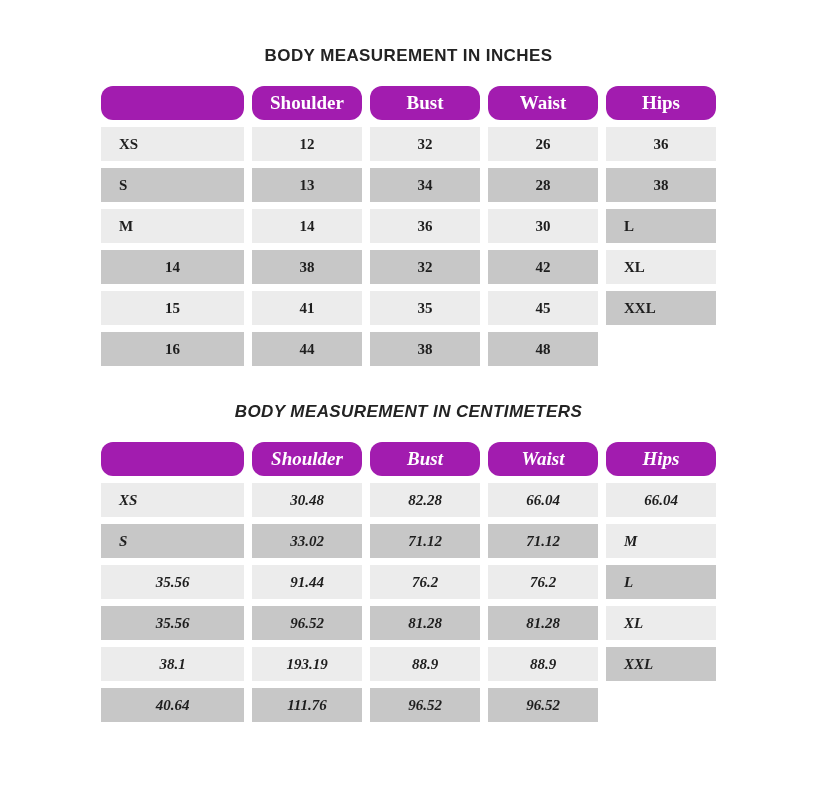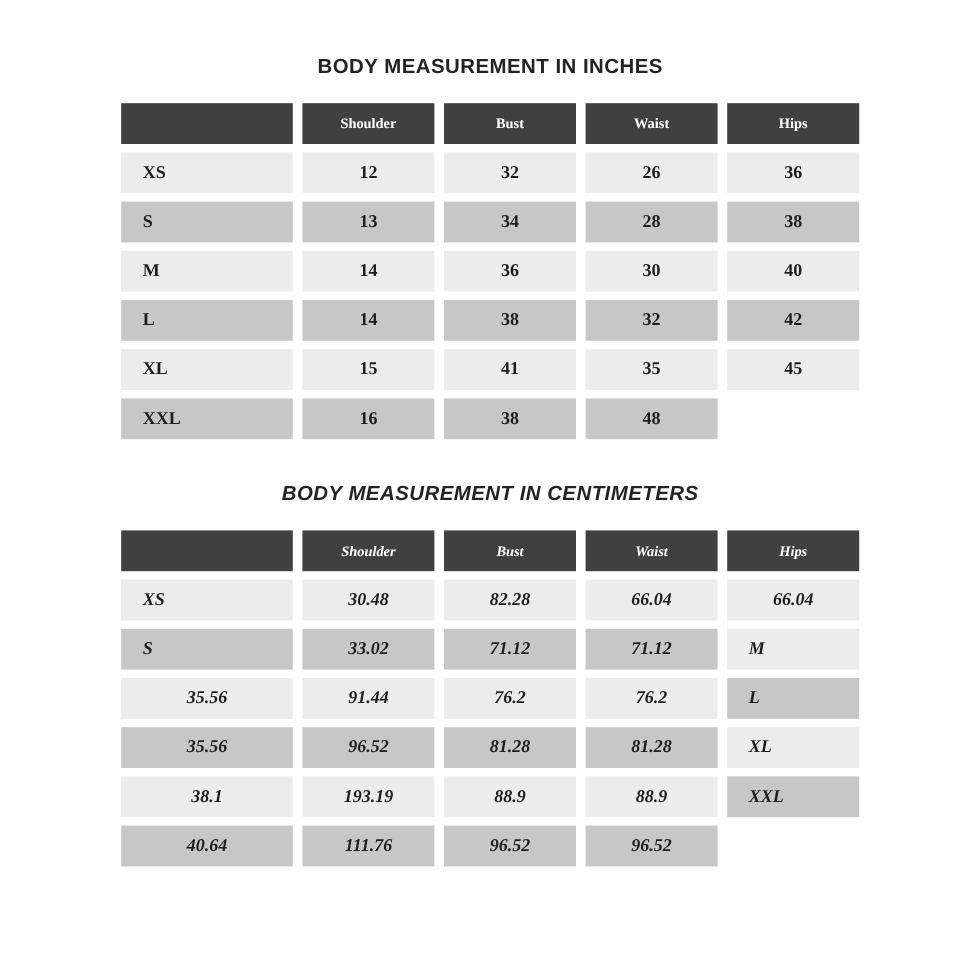--- a/index.html
+++ b/index.html
@@ -44,23 +44,24 @@
     display: flex;
     align-items: center;
     justify-content: center;
     font-family: "Liberation Serif", serif;
     font-weight: bold;
     font-size: 15px;
     color: #1e1e1e;
     box-sizing: border-box;
   }
   .hcell {
-    background: #404040;
+    background: #a21caf;
     color: #ffffff;
-    font-size: 12px;
+    font-size: 19px;
+    border-radius: 12px;
   }
   .label {
     justify-content: flex-start;
     padding-left: 18px;
   }
   .light { background: #ececec; }
   .dark  { background: #c7c7c7; }
 </style>
 </head>
 <body>
@@ -86,36 +87,36 @@
       <div class="cell label dark">S</div>
       <div class="cell dark">13</div>
       <div class="cell dark">34</div>
       <div class="cell dark">28</div>
       <div class="cell dark">38</div>
 
       <div class="cell label light">M</div>
       <div class="cell light">14</div>
       <div class="cell light">36</div>
       <div class="cell light">30</div>
-      <div class="cell light">40</div>
 
       <div class="cell label dark">L</div>
       <div class="cell dark">14</div>
       <div class="cell dark">38</div>
       <div class="cell dark">32</div>
       <div class="cell dark">42</div>
 
       <div class="cell label light">XL</div>
       <div class="cell light">15</div>
       <div class="cell light">41</div>
       <div class="cell light">35</div>
       <div class="cell light">45</div>
 
       <div class="cell label dark">XXL</div>
       <div class="cell dark">16</div>
+      <div class="cell dark">44</div>
       <div class="cell dark">38</div>
       <div class="cell dark">48</div>
     </div>
   </div>
 
   <div class="table-section">
     <h2 class="chart-title">BODY MEASUREMENT IN CENTIMETERS</h2>
     <div class="grid">
 
       <div class="cell hcell"></div>

